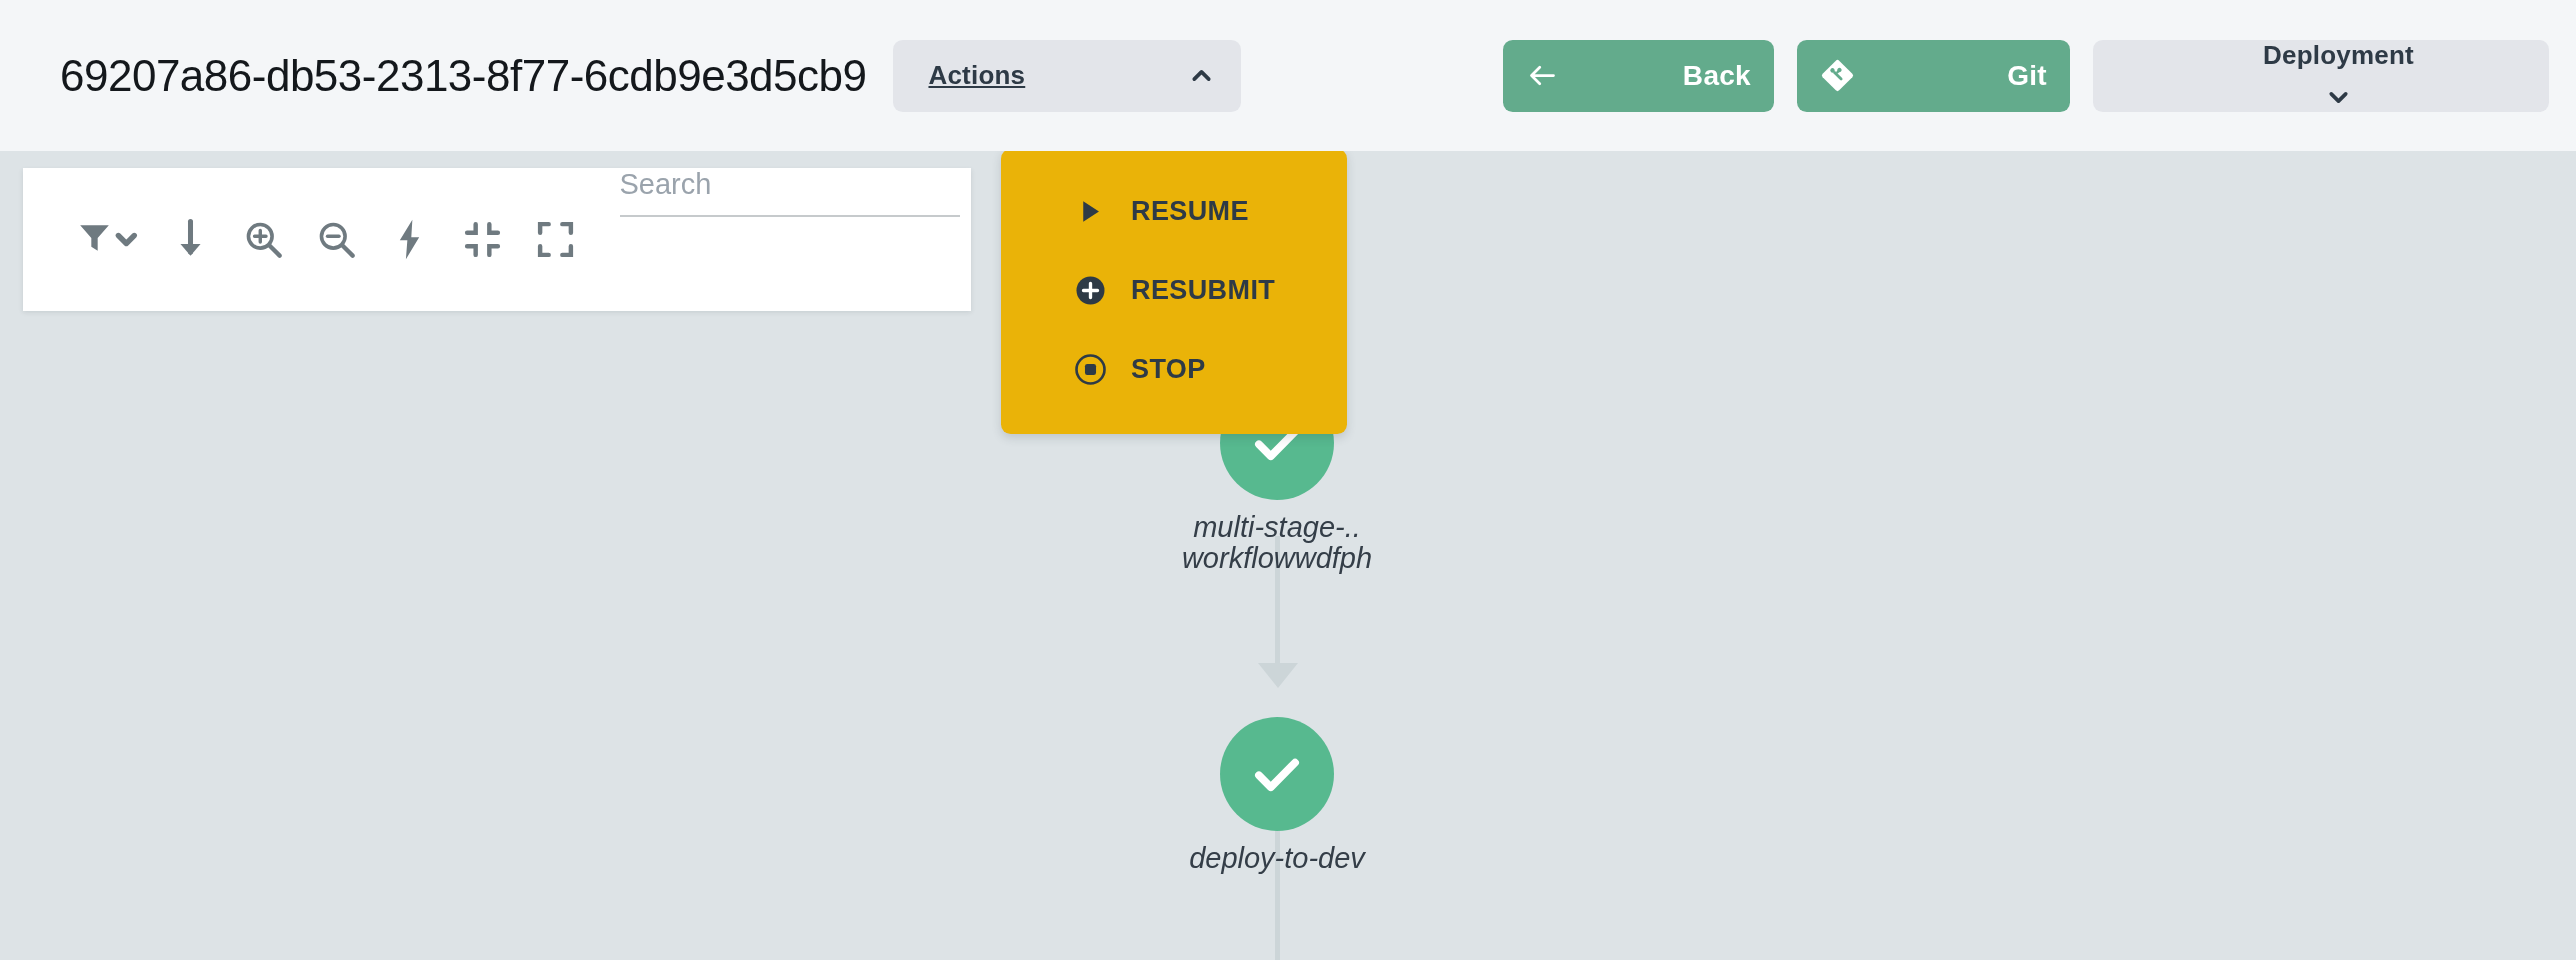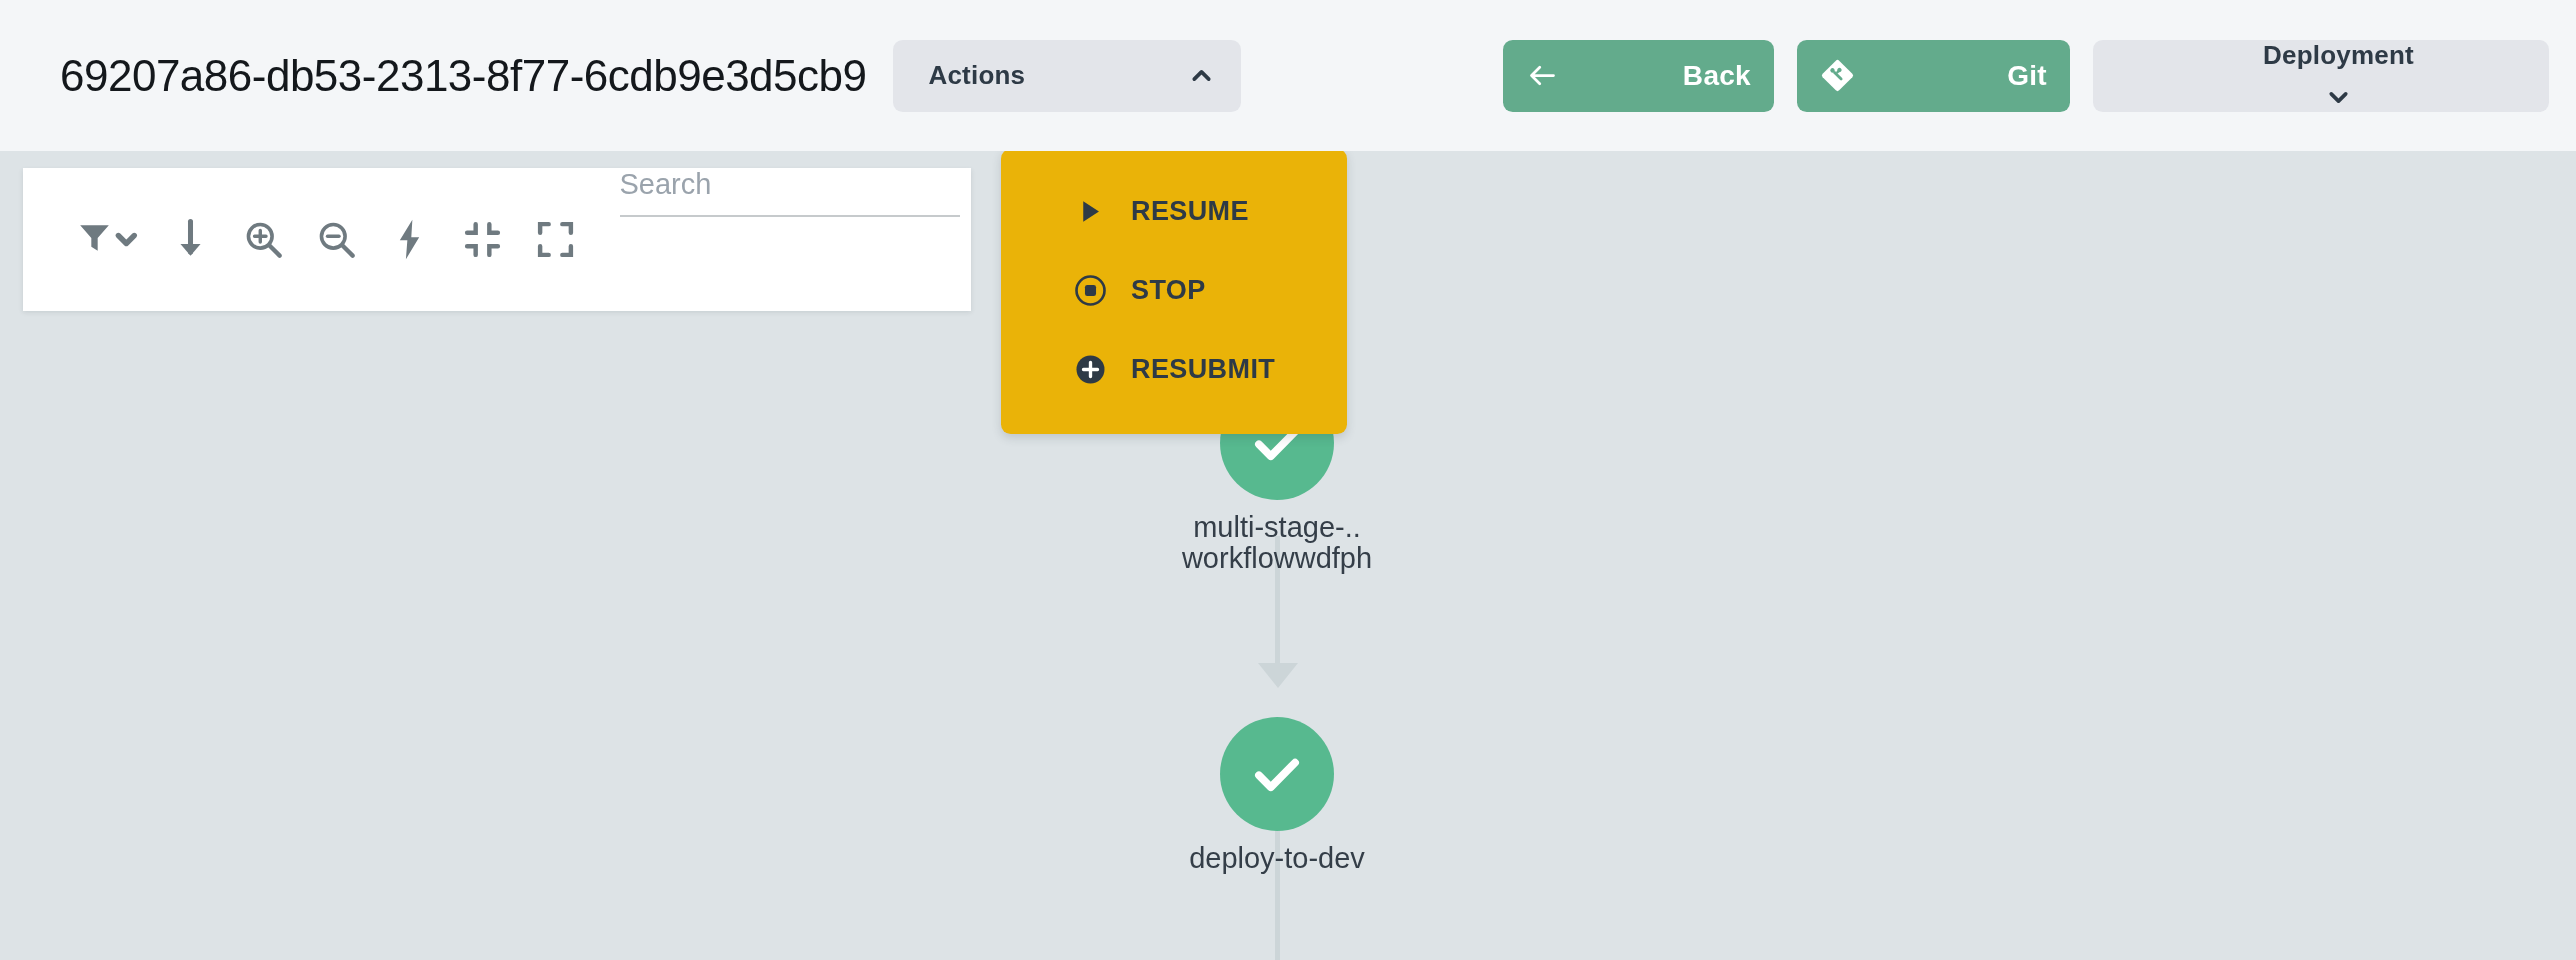--- a/index.html
+++ b/index.html
@@ -76,21 +76,21 @@
     justify-content: space-between;
     padding: 0 23px;
     gap: 21px;
   }
   .pill-green .pill-label {
     font-size: 28px;
     font-weight: bold;
     letter-spacing: 0.3px;
   }
 
-  #actions-button { width: 348px; }
+  #actions-button { width: 348px; text-decoration: underline; }
   #back-button    { width: 271px; }
   #git-button     { width: 273px; margin-left: 23px; }
   #deployment-button {
     width: 456px;
     margin-left: 23px;
     padding: 0 29px 0 64px;
     flex-direction: column;
   }
 
   .icon { display: inline-flex; align-items: center; justify-content: center; }
@@ -217,20 +217,21 @@
   .node-label {
     margin-top: 11.6px;
     text-align: center;
     font-size: 29px;
     color: #343e48;
     line-height: 1.1;
     white-space: nowrap;
     transform: translateX(-50%);
     position: relative;
     left: 57px;
+    font-style: italic;
   }
   .node-label div { white-space: nowrap; }
 </style>
 </head>
 <body>
 
 <div id="app">
 
   <div class="header-bar">
 
@@ -394,33 +395,33 @@
           <svg width="29" height="29" viewBox="0 0 24 24">
             <path d="M6 3.5l13 8.5-13 8.5z" fill="#2e3a46"></path>
           </svg>
         </span>
         <span class="dd-label">RESUME</span>
       </div>
 
       <div class="dd-item">
         <span class="dd-icon">
           <svg width="35" height="35" viewBox="0 0 24 24">
+            <circle cx="12" cy="12" r="9.6" fill="#2e3a46"></circle>
+            <path d="M12 7.2v9.6M7.2 12h9.6" stroke="#ffffff" stroke-width="2.3" stroke-linecap="round"></path>
+          </svg>
+        </span>
+        <span class="dd-label">RESUBMIT</span>
+      </div>
+
+      <div class="dd-item">
+        <span class="dd-icon">
+          <svg width="35" height="35" viewBox="0 0 24 24">
             <circle cx="12" cy="12" r="9.6" fill="none" stroke="#2e3a46" stroke-width="1.8"></circle>
             <rect x="8.2" y="8.2" width="7.6" height="7.6" rx="1.6" fill="#2e3a46"></rect>
           </svg>
         </span>
         <span class="dd-label">STOP</span>
       </div>
-
-      <div class="dd-item">
-        <span class="dd-icon">
-          <svg width="35" height="35" viewBox="0 0 24 24">
-            <circle cx="12" cy="12" r="9.6" fill="#2e3a46"></circle>
-            <path d="M12 7.2v9.6M7.2 12h9.6" stroke="#ffffff" stroke-width="2.3" stroke-linecap="round"></path>
-          </svg>
-        </span>
-        <span class="dd-label">RESUBMIT</span>
-      </div>
     </div>
 
   </div>
 </div>
 
 
 </body></html>

